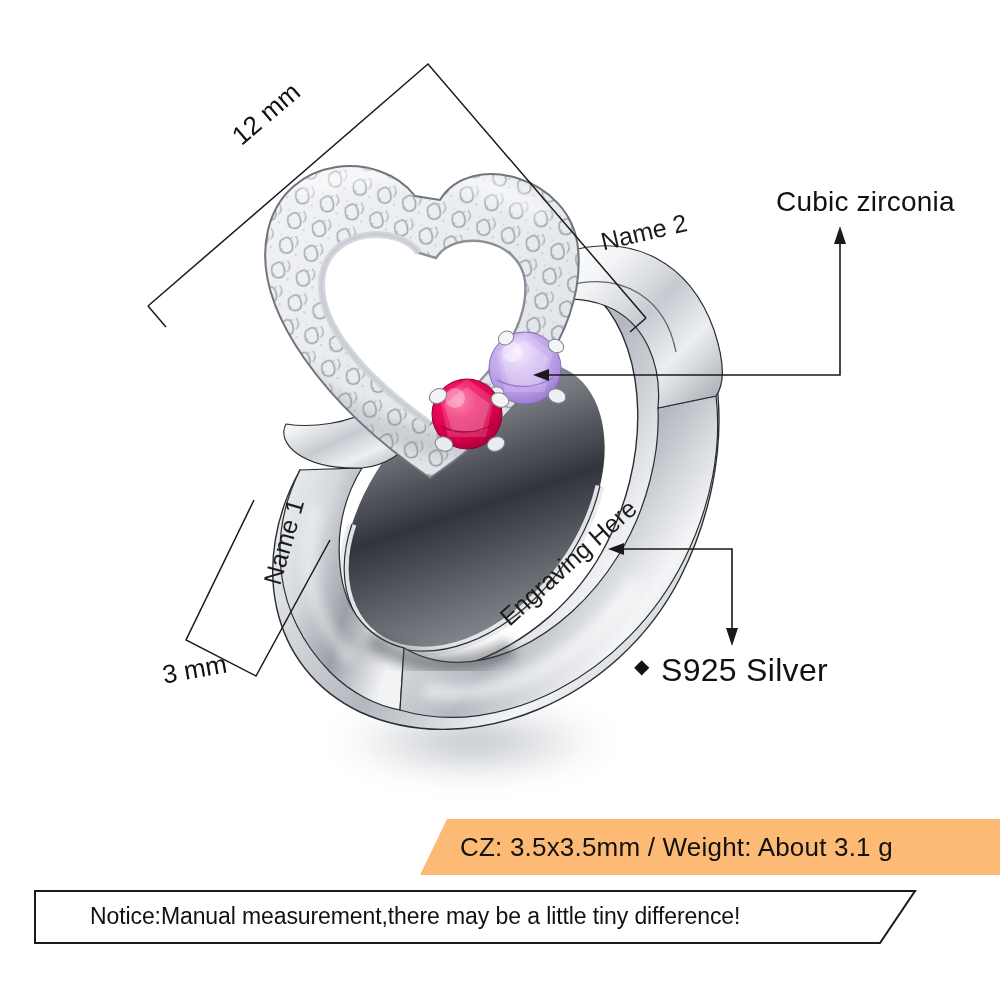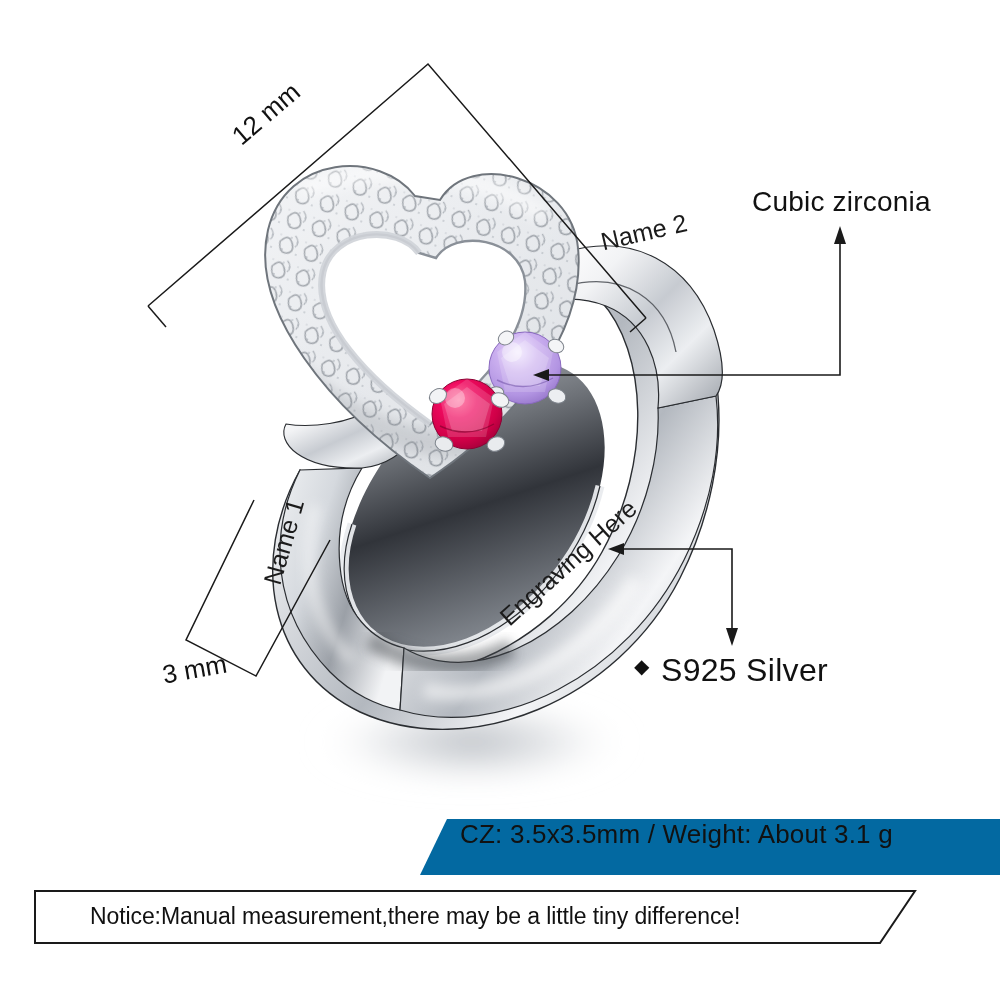--- a/index.html
+++ b/index.html
@@ -8,40 +8,40 @@
     font-family:"Liberation Sans","DejaVu Sans",sans-serif;
     -webkit-font-smoothing:antialiased;
   }
   #stage{position:absolute;inset:0;width:1000px;height:1000px;}
 
   svg#art{position:absolute;left:0;top:0;width:1000px;height:1000px;}
 
   .lbl{position:absolute;color:#111111;white-space:nowrap;}
 
   
-  #cz-label{left:752px;top:186px;font-size:28px;letter-spacing:.2px;}
+  #cz-label{left:776px;top:186px;font-size:28px;letter-spacing:.2px;}
   #silver-label{left:661px;top:652px;font-size:32px;letter-spacing:.3px;}
   #silver-bullet{left:634px;top:654px;font-size:20px;}
 
   
   #dim12{left:226px;top:128px;font-size:26px;transform:rotate(-40.5deg);transform-origin:0 0;}
   #dim3{left:160px;top:660px;font-size:26px;transform:rotate(-10deg);transform-origin:0 0;}
 
   
   .engrave{position:absolute;color:#1b1b1b;white-space:nowrap;font-weight:400;}
   #name2{left:598px;top:228px;font-size:25px;transform:rotate(-13deg);transform-origin:0 0;}
   #name1{left:258px;top:580px;font-size:25px;transform:rotate(-74deg);transform-origin:0 0;}
   #engraving-here{left:494px;top:610px;font-size:25px;transform:rotate(-42deg);transform-origin:0 0;}
 
   
   #spec-banner{
     position:absolute;left:420px;top:819px;width:580px;height:56px;
-    background:#0369a1;
+    background:#fdba74;
     clip-path:polygon(27px 0,580px 0,580px 56px,0 56px);
-    display:flex;
+    display:flex;align-items:center;
   }
   #spec-text{margin-left:40px;font-size:26px;color:#111;white-space:nowrap;letter-spacing:.2px;}
 
   
   #notice-bar{
     position:absolute;left:35px;top:891px;width:880px;height:52px;
   }
   #notice-text{
     position:absolute;left:55px;top:12px;font-size:23px;color:#111;white-space:nowrap;
     letter-spacing:-.1px;

